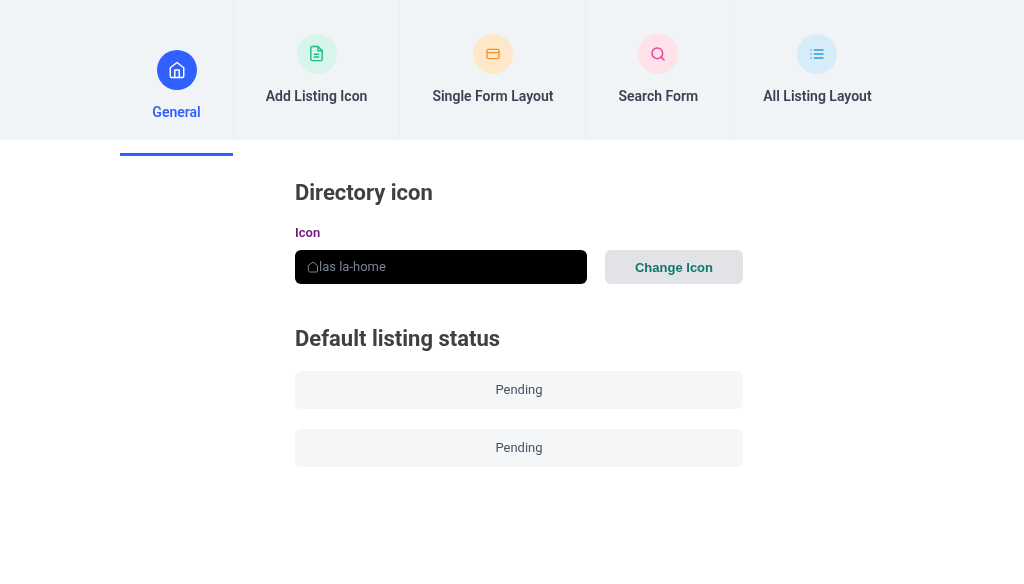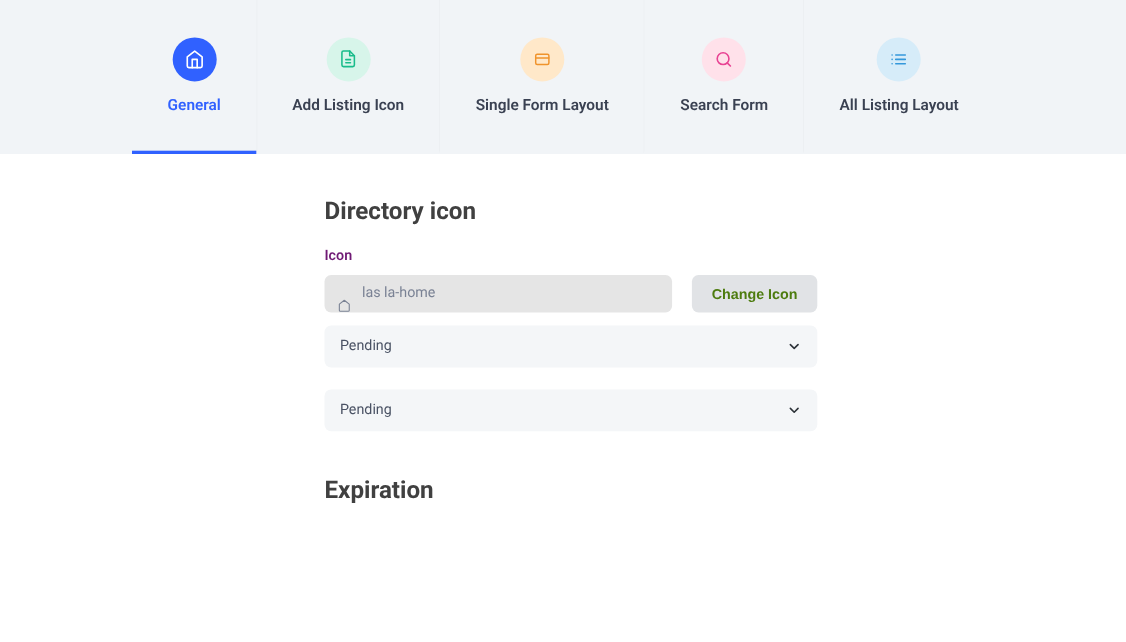--- a/index.html
+++ b/index.html
@@ -24,21 +24,21 @@
       align-items: center;
       justify-content: center;
       padding: 0 32px;
       height: 100%;
       cursor: pointer;
       border-bottom: 3px solid transparent;
       position: relative;
       border-left: 1px solid rgba(0,0,0,0.02);
     }
     .tab:first-child { border-left: none; }
-    .tab.active { border-bottom: 3px solid #3061ff; }
+    .tab.active { border-bottom: 3px solid #3061ff; margin-top: 16px; }
     .tab .icon-circle {
       width: 40px;
       height: 40px;
       border-radius: 50%;
       display: flex;
       align-items: center;
       justify-content: center;
       margin-bottom: 14px;
     }
     .tab .label {
@@ -70,56 +70,56 @@
       margin-bottom: 10px;
       display: block;
     }
     .field-row {
       display: flex;
       align-items: stretch;
       gap: 18px;
       margin-bottom: 12px;
     }
     .input-box {
-      background: #e5e5e5;
+      background: #000000;
       border-radius: 6px;
       height: 34px;
       line-height: 34px;
       padding: 0 12px;
       font-size: 13px;
       color: #7a8294;
       display: flex;
-      align-items: flex-end;
-      gap: 10px;
+      align-items: center;
       flex: 1;
     }
     .btn {
       background: #e1e3e6;
-      color: #4d7c0f;
+      color: #0f766e;
       border: none;
       border-radius: 6px;
-      padding: 0 18px;
+      padding: 0 30px;
       height: 34px;
       font-size: 13px;
       font-weight: 600;
       cursor: pointer;
     }
     .select-box {
       background: #f4f6f8;
       border-radius: 6px;
       height: 38px;
       line-height: 38px;
       padding: 0 14px;
       font-size: 13px;
       color: #4a5264;
       display: flex;
       align-items: center;
       justify-content: space-between;
       cursor: pointer;
       margin-bottom: 20px;
+      flex-direction: column;
     }
     .chevron-down {
       width: 14px;
       height: 14px;
     }
     .section-gap { margin-top: 42px; }
   </style>
 </head>
 <body>
 
@@ -184,30 +184,30 @@
   <div class="field-row">
     <div class="input-box" style="flex:1">
       <svg width="12" height="12" viewBox="0 0 24 24" fill="none" stroke="#7a8294" stroke-width="2" stroke-linecap="round" stroke-linejoin="round">
           <path d="M3 9l9-7 9 7v11a2 2 0 0 1-2 2H5a2 2 0 0 1-2-2z"></path>
         </svg>
       <span>las la-home</span>
     </div>
     <button class="btn">Change Icon</button>
   </div>
 
+  <h2 class="section-title section-gap">Default listing status</h2>
 
   <div class="select-box">
     <span>Pending</span>
     <svg class="chevron-down" viewBox="0 0 24 24" fill="none" stroke="#2d3339" stroke-width="2.5" stroke-linecap="round" stroke-linejoin="round">
         <polyline points="6 9 12 15 18 9"></polyline>
       </svg>
   </div>
 
   <div class="select-box">
     <span>Pending</span>
     <svg class="chevron-down" viewBox="0 0 24 24" fill="none" stroke="#2d3339" stroke-width="2.5" stroke-linecap="round" stroke-linejoin="round">
         <polyline points="6 9 12 15 18 9"></polyline>
       </svg>
   </div>
 
-  <h2 class="section-title section-gap">Expiration</h2>
 
 </div>
 
 </body></html>

